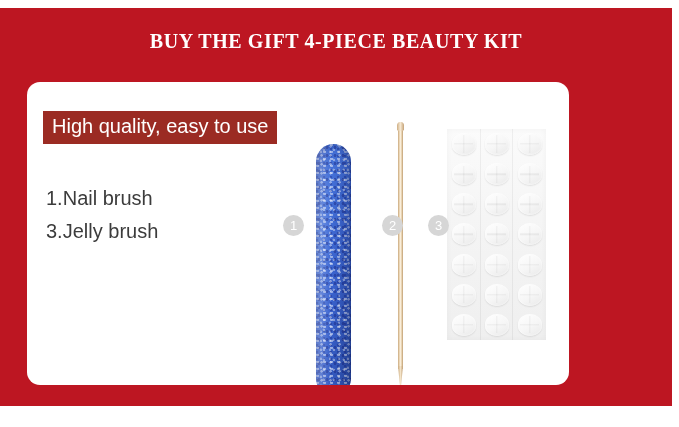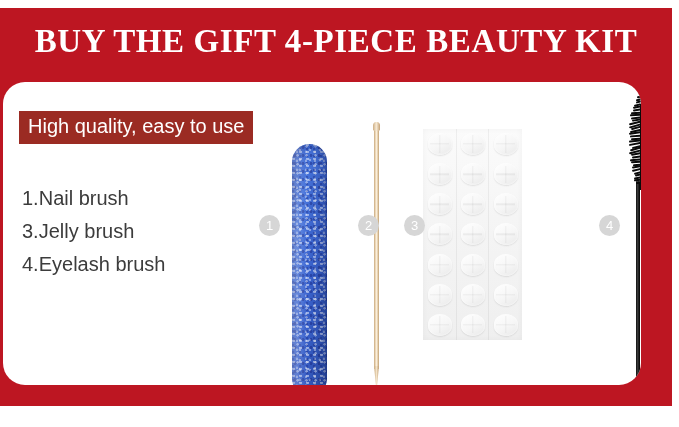--- a/index.html
+++ b/index.html
@@ -24,32 +24,32 @@
   }
   
   .title{
     position:absolute;
     left:0px; top:24px;
     width:672px;
     text-align:center;
     color:#ffffff;
     font-family:"Liberation Serif", serif;
     font-weight:bold;
-    font-size:33px;
+    font-size:20px;
     letter-spacing:0.6px;
     line-height:34px;
     white-space:nowrap;
   }
   
   .card{
     position:absolute;
-    left:3px; top:82px;
-    width:638px; height:303px;
+    left:27px; top:82px;
+    width:542px; height:303px;
     background:#ffffff;
-    border-radius:22px;
+    border-radius:13px;
     overflow:hidden;
   }
   
   .banner{
     position:absolute;
     left:16px; top:29px;
     padding:4px 9px 6px 9px;
     background:#9b2b23;
     color:#ffffff;
     font-size:20px;
@@ -202,21 +202,20 @@
 
   <div class="title">BUY THE GIFT 4-PIECE BEAUTY KIT</div>
 
   <div class="card">
 
     <div class="banner">High quality, easy to use</div>
 
     <div class="list">
       <div class="list-item"><span>1.</span><span>Nail brush</span></div>
       <div class="list-item"><span>3.</span><span>Jelly brush</span></div>
-      <div class="list-item"><span>4.</span><span>Eyelash brush</span></div>
     </div>
 
     <div class="nailfile"></div>
     <div class="badge b1">1</div>
 
     <div class="stick">
       <div class="stick-body"></div>
       <div class="stick-top"></div>
       <div class="stick-tip"></div>
     </div>

